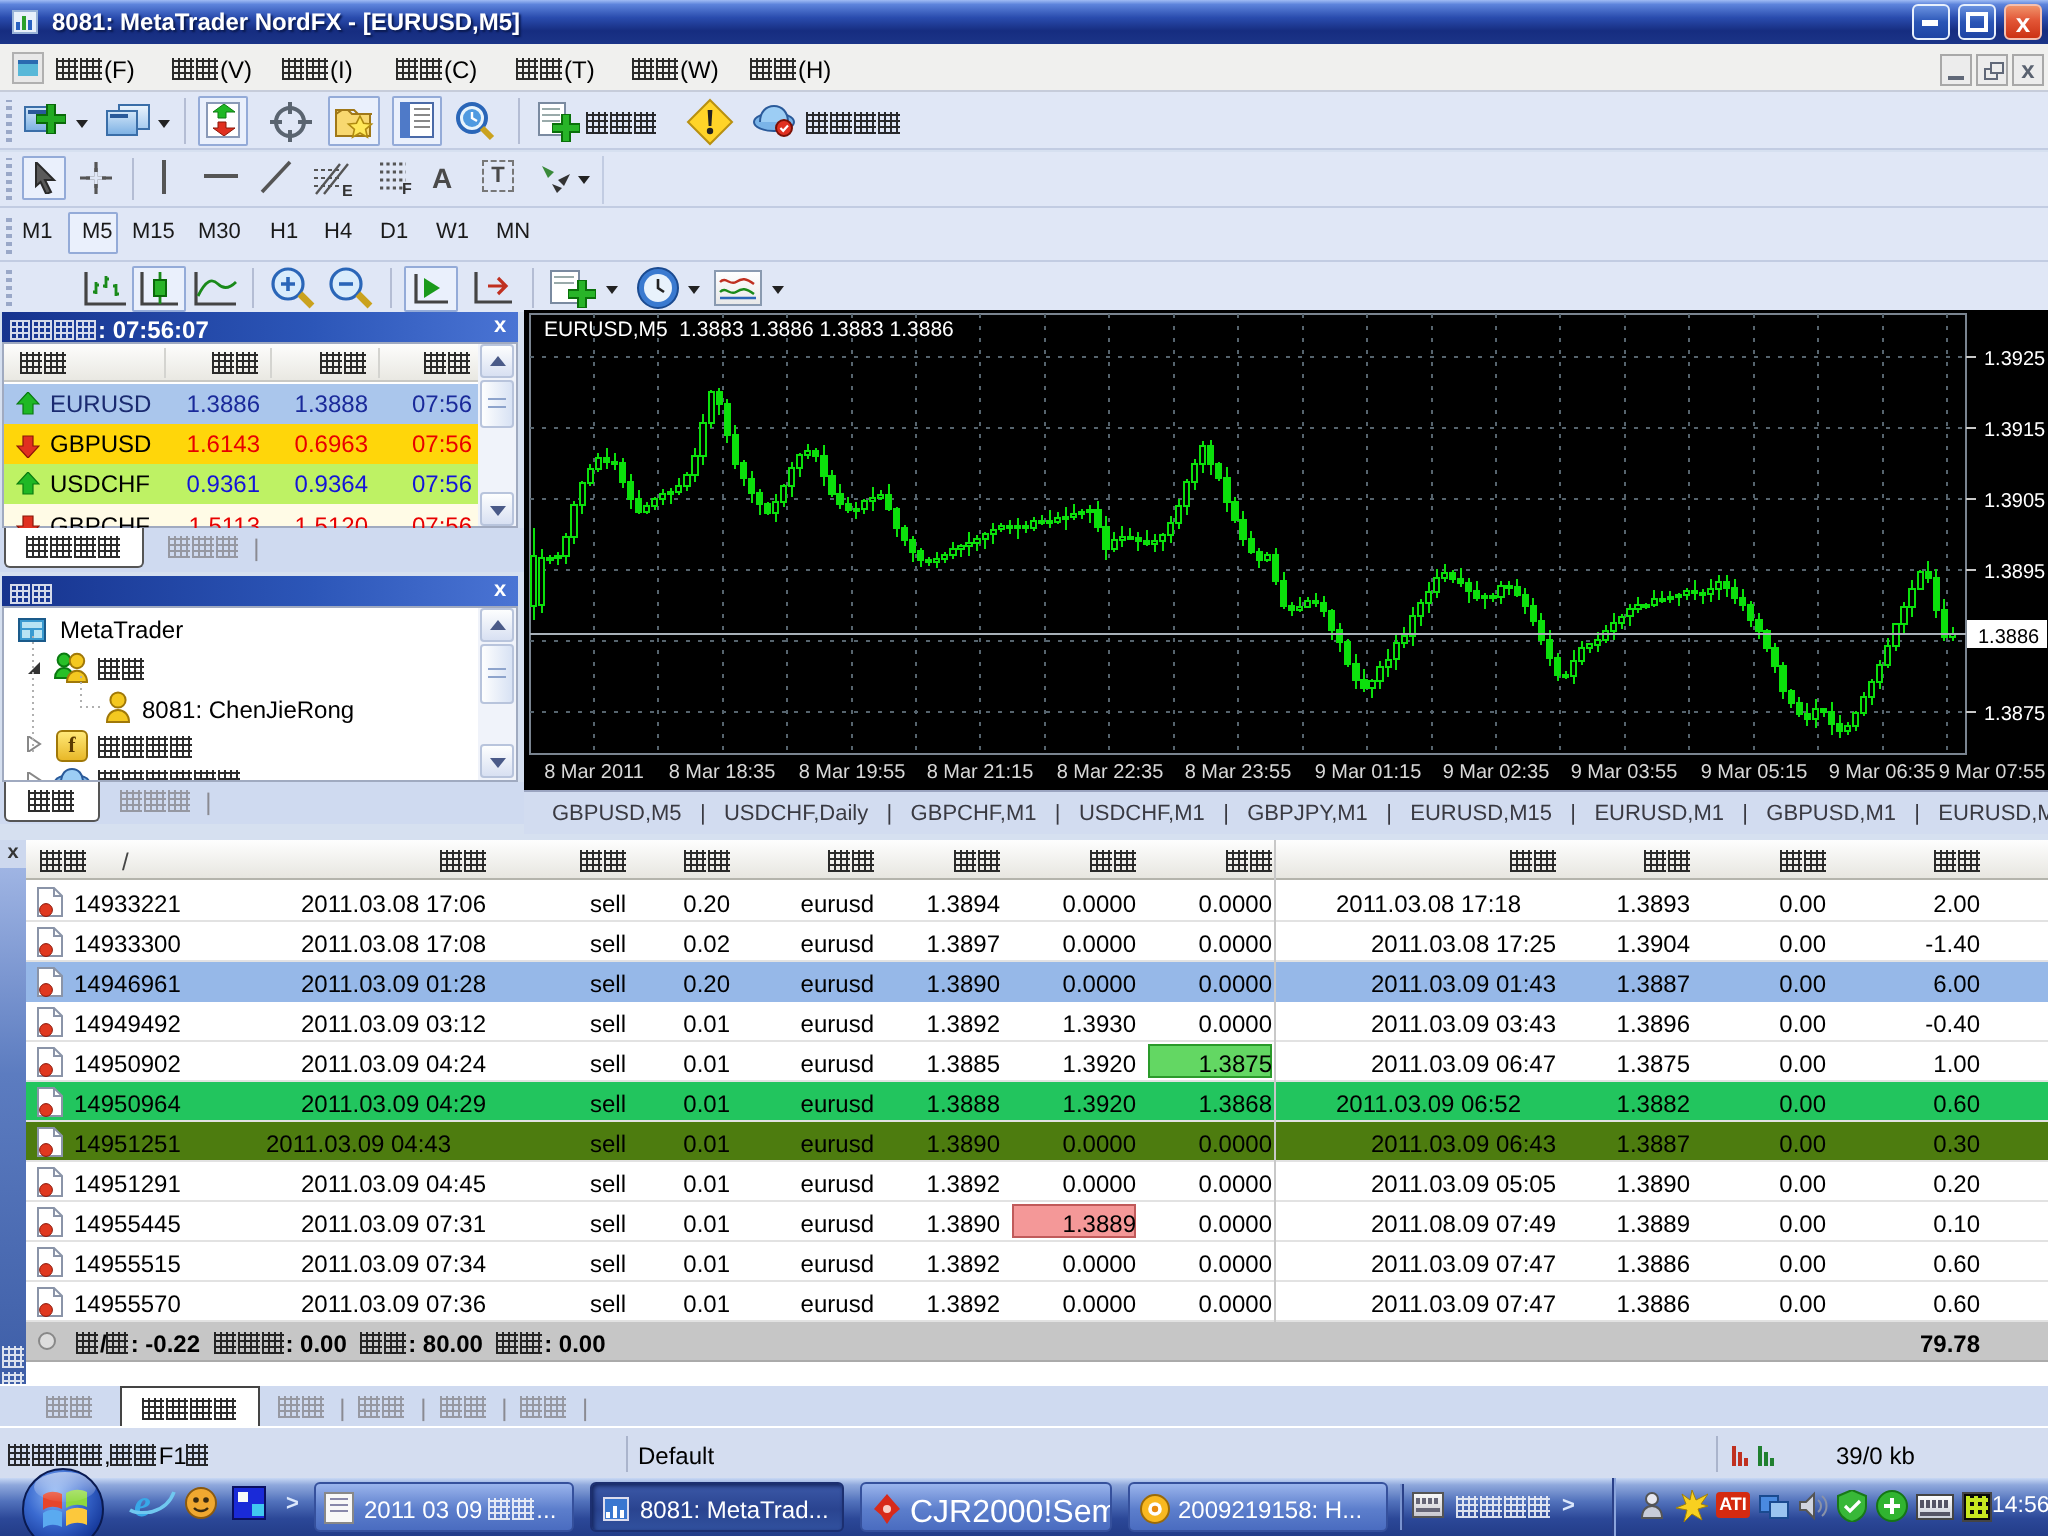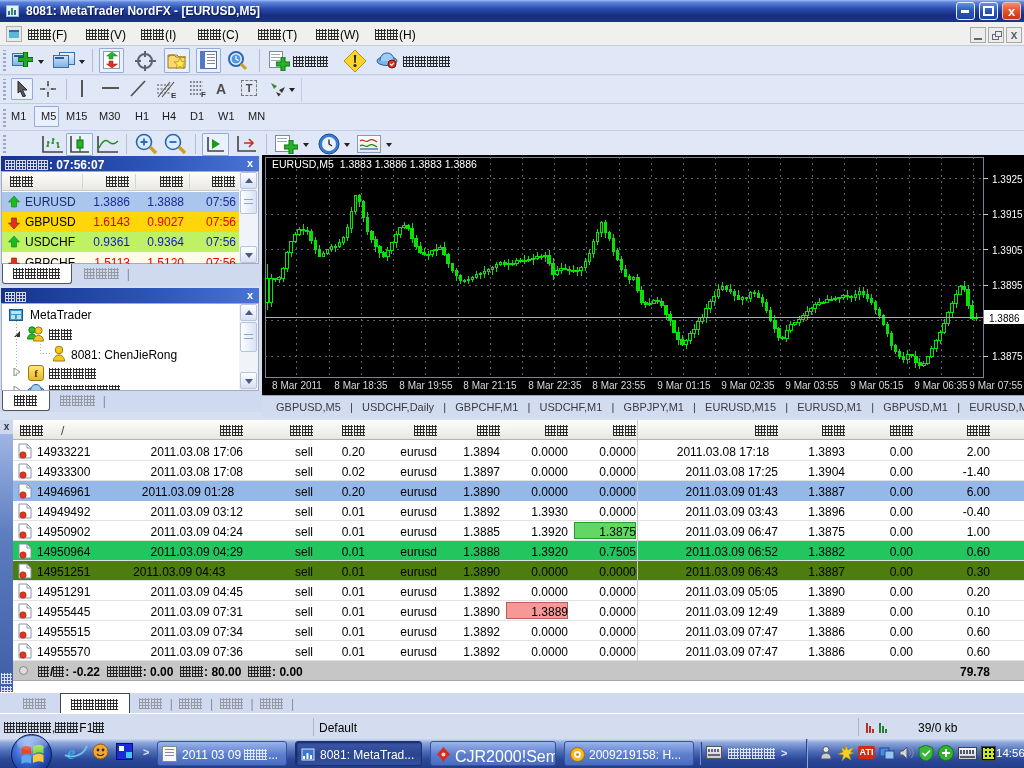--- a/index.html
+++ b/index.html
@@ -310,21 +310,21 @@
    <span class="ab" style="left:0;top:3px;width:128px;text-align:right;color:#1a2a9a">1.3886</span>
    <span class="ab" style="left:0;top:3px;width:182px;text-align:right;color:#1a2a9a">1.3888</span>
    <span class="ab" style="left:0;top:3px;width:234px;text-align:right;color:#1a2a9a">07:56</span>
   </div>
   <div class="ab" style="left:0;top:40px;width:237px;height:20px;background:#ffd60a">
    <svg class="ab" style="left:6px;top:5px" width="12" height="12" viewBox="0 0 12 12">
           <path d="M3.5 1v5H0.5L6 12l5.5-6H8.5V1z" fill="#e03020" stroke="#8a1608" stroke-width=".6"></path>
         </svg>
    <span class="ab" style="left:23px;top:3px">GBPUSD</span>
    <span class="ab" style="left:0;top:3px;width:128px;text-align:right;color:#e80000">1.6143</span>
-   <span class="ab" style="left:0;top:3px;width:182px;text-align:right;color:#e80000">0.9027</span>
+   <span class="ab" style="left:0;top:3px;width:182px;text-align:right;color:#e80000">0.6963</span>
    <span class="ab" style="left:0;top:3px;width:234px;text-align:right;color:#e80000">07:56</span>
   </div>
   <div class="ab" style="left:0;top:60px;width:237px;height:20px;background:#bef264">
    <svg class="ab" style="left:6px;top:4px" width="12" height="12" viewBox="0 0 12 12">
           <path d="M3.5 11V6H0.5L6 0l5.5 6H8.5v5z" fill="#1fb825" stroke="#0a7a10" stroke-width=".6"></path>
         </svg>
    <span class="ab" style="left:23px;top:3px">USDCHF</span>
    <span class="ab" style="left:0;top:3px;width:128px;text-align:right;color:#1414d8">0.9361</span>
    <span class="ab" style="left:0;top:3px;width:182px;text-align:right;color:#1414d8">0.9364</span>
    <span class="ab" style="left:0;top:3px;width:234px;text-align:right;color:#1414d8">07:56</span>
@@ -708,21 +708,21 @@
         <circle cx="5" cy="12" r="3.2" fill="#e03820" stroke="#8a1608" stroke-width=".5"></circle>
       </svg>
       <span class="ab" style="left:24px;top:4px">14933221</span>
       <span class="ab" style="left:120px;top:4px;width:110px;text-align:right;white-space:nowrap">2011.03.08 17:06</span>
       <span class="ab" style="left:190px;top:4px;width:110px;text-align:right;white-space:nowrap">sell</span>
       <span class="ab" style="left:242px;top:4px;width:110px;text-align:right;white-space:nowrap">0.20</span>
       <span class="ab" style="left:314px;top:4px;width:110px;text-align:right;white-space:nowrap">eurusd</span>
       <span class="ab" style="left:377px;top:4px;width:110px;text-align:right;white-space:nowrap">1.3894</span>
       <span class="ab" style="left:445px;top:4px;width:110px;text-align:right;white-space:nowrap">0.0000</span>
       <span class="ab" style="left:513px;top:4px;width:110px;text-align:right;white-space:nowrap">0.0000</span>
-      <span class="ab" style="left:655px;top:4px;width:110px;text-align:center;white-space:nowrap">2011.03.08 17:18</span>
+      <span class="ab" style="left:655px;top:4px;width:110px;text-align:left;white-space:nowrap">2011.03.08 17:18</span>
       <span class="ab" style="left:722px;top:4px;width:110px;text-align:right;white-space:nowrap">1.3893</span>
       <span class="ab" style="left:790px;top:4px;width:110px;text-align:right;white-space:nowrap">0.00</span>
       <span class="ab" style="left:867px;top:4px;width:110px;text-align:right;white-space:nowrap">2.00</span>
     </div>
     <div class="ab" style="left:13px;top:41px;width:1011px;height:20px;background:#fff;border-bottom:1px solid #e2e2e2">
       <svg class="ab" style="left:5px;top:2px" width="14" height="16" viewBox="0 0 14 16">
         <path d="M1 1h8l4 4v10H1z" fill="#fff" stroke="#8a94a8"></path>
         <path d="M9 1v4h4" fill="none" stroke="#8a94a8"></path>
         <circle cx="5" cy="12" r="3.2" fill="#e03820" stroke="#8a1608" stroke-width=".5"></circle>
       </svg>
@@ -739,21 +739,21 @@
       <span class="ab" style="left:790px;top:4px;width:110px;text-align:right;white-space:nowrap">0.00</span>
       <span class="ab" style="left:867px;top:4px;width:110px;text-align:right;white-space:nowrap">-1.40</span>
     </div>
     <div class="ab" style="left:13px;top:61px;width:1011px;height:37px;background:#96b8e8;border-bottom:1px solid #e2e2e2">
       <svg class="ab" style="left:5px;top:2px" width="14" height="16" viewBox="0 0 14 16">
         <path d="M1 1h8l4 4v10H1z" fill="#fff" stroke="#8a94a8"></path>
         <path d="M9 1v4h4" fill="none" stroke="#8a94a8"></path>
         <circle cx="5" cy="12" r="3.2" fill="#e03820" stroke="#8a1608" stroke-width=".5"></circle>
       </svg>
       <span class="ab" style="left:24px;top:4px">14946961</span>
-      <span class="ab" style="left:120px;top:4px;width:110px;text-align:center;white-space:nowrap">2011.03.09 01:28</span>
+      <span class="ab" style="left:120px;top:4px;width:110px;text-align:right;white-space:nowrap">2011.03.09 01:28</span>
       <span class="ab" style="left:190px;top:4px;width:110px;text-align:right;white-space:nowrap">sell</span>
       <span class="ab" style="left:242px;top:4px;width:110px;text-align:right;white-space:nowrap">0.20</span>
       <span class="ab" style="left:314px;top:4px;width:110px;text-align:right;white-space:nowrap">eurusd</span>
       <span class="ab" style="left:377px;top:4px;width:110px;text-align:right;white-space:nowrap">1.3890</span>
       <span class="ab" style="left:445px;top:4px;width:110px;text-align:right;white-space:nowrap">0.0000</span>
       <span class="ab" style="left:513px;top:4px;width:110px;text-align:right;white-space:nowrap">0.0000</span>
       <span class="ab" style="left:655px;top:4px;width:110px;text-align:right;white-space:nowrap">2011.03.09 01:43</span>
       <span class="ab" style="left:722px;top:4px;width:110px;text-align:right;white-space:nowrap">1.3887</span>
       <span class="ab" style="left:790px;top:4px;width:110px;text-align:right;white-space:nowrap">0.00</span>
       <span class="ab" style="left:867px;top:4px;width:110px;text-align:right;white-space:nowrap">6.00</span>
@@ -803,22 +803,22 @@
         <path d="M9 1v4h4" fill="none" stroke="#8a94a8"></path>
         <circle cx="5" cy="12" r="3.2" fill="#e03820" stroke="#8a1608" stroke-width=".5"></circle>
       </svg>
       <span class="ab" style="left:24px;top:4px">14950964</span>
       <span class="ab" style="left:120px;top:4px;width:110px;text-align:right;white-space:nowrap">2011.03.09 04:29</span>
       <span class="ab" style="left:190px;top:4px;width:110px;text-align:right;white-space:nowrap">sell</span>
       <span class="ab" style="left:242px;top:4px;width:110px;text-align:right;white-space:nowrap">0.01</span>
       <span class="ab" style="left:314px;top:4px;width:110px;text-align:right;white-space:nowrap">eurusd</span>
       <span class="ab" style="left:377px;top:4px;width:110px;text-align:right;white-space:nowrap">1.3888</span>
       <span class="ab" style="left:445px;top:4px;width:110px;text-align:right;white-space:nowrap">1.3920</span>
-      <span class="ab" style="left:513px;top:4px;width:110px;text-align:right;white-space:nowrap">0.7505</span>
-      <span class="ab" style="left:655px;top:4px;width:110px;text-align:right;white-space:nowrap">2011.03.09 06:52</span>
+      <span class="ab" style="left:513px;top:4px;width:110px;text-align:right;white-space:nowrap">1.3868</span>
+      <span class="ab" style="left:655px;top:4px;width:110px;text-align:left;white-space:nowrap">2011.03.09 06:52</span>
       <span class="ab" style="left:722px;top:4px;width:110px;text-align:right;white-space:nowrap">1.3882</span>
       <span class="ab" style="left:790px;top:4px;width:110px;text-align:right;white-space:nowrap">0.00</span>
       <span class="ab" style="left:867px;top:4px;width:110px;text-align:right;white-space:nowrap">0.60</span>
     </div>
     <div class="ab" style="left:13px;top:141px;width:1011px;height:20px;background:#4d7c0f;border-bottom:1px solid #e2e2e2">
       <svg class="ab" style="left:5px;top:2px" width="14" height="16" viewBox="0 0 14 16">
         <path d="M1 1h8l4 4v10H1z" fill="#fff" stroke="#8a94a8"></path>
         <path d="M9 1v4h4" fill="none" stroke="#8a94a8"></path>
         <circle cx="5" cy="12" r="3.2" fill="#e03820" stroke="#8a1608" stroke-width=".5"></circle>
       </svg>
@@ -862,21 +862,21 @@
       </svg>
       <span class="ab" style="left:24px;top:4px">14955445</span>
       <span class="ab" style="left:120px;top:4px;width:110px;text-align:right;white-space:nowrap">2011.03.09 07:31</span>
       <span class="ab" style="left:190px;top:4px;width:110px;text-align:right;white-space:nowrap">sell</span>
       <span class="ab" style="left:242px;top:4px;width:110px;text-align:right;white-space:nowrap">0.01</span>
       <span class="ab" style="left:314px;top:4px;width:110px;text-align:right;white-space:nowrap">eurusd</span>
       <span class="ab" style="left:377px;top:4px;width:110px;text-align:right;white-space:nowrap">1.3890</span>
       <span class="ab" style="left:493px;top:1px;width:62px;height:17px;background:#f49898;border:1px solid #c05a5a"></span>
       <span class="ab" style="left:445px;top:4px;width:110px;text-align:right;white-space:nowrap">1.3889</span>
       <span class="ab" style="left:513px;top:4px;width:110px;text-align:right;white-space:nowrap">0.0000</span>
-      <span class="ab" style="left:655px;top:4px;width:110px;text-align:right;white-space:nowrap">2011.03.09 12:49</span>
+      <span class="ab" style="left:655px;top:4px;width:110px;text-align:right;white-space:nowrap">2011.08.09 07:49</span>
       <span class="ab" style="left:722px;top:4px;width:110px;text-align:right;white-space:nowrap">1.3889</span>
       <span class="ab" style="left:790px;top:4px;width:110px;text-align:right;white-space:nowrap">0.00</span>
       <span class="ab" style="left:867px;top:4px;width:110px;text-align:right;white-space:nowrap">0.10</span>
     </div>
     <div class="ab" style="left:13px;top:201px;width:1011px;height:20px;background:#fff;border-bottom:1px solid #e2e2e2">
       <svg class="ab" style="left:5px;top:2px" width="14" height="16" viewBox="0 0 14 16">
         <path d="M1 1h8l4 4v10H1z" fill="#fff" stroke="#8a94a8"></path>
         <path d="M9 1v4h4" fill="none" stroke="#8a94a8"></path>
         <circle cx="5" cy="12" r="3.2" fill="#e03820" stroke="#8a1608" stroke-width=".5"></circle>
       </svg>

